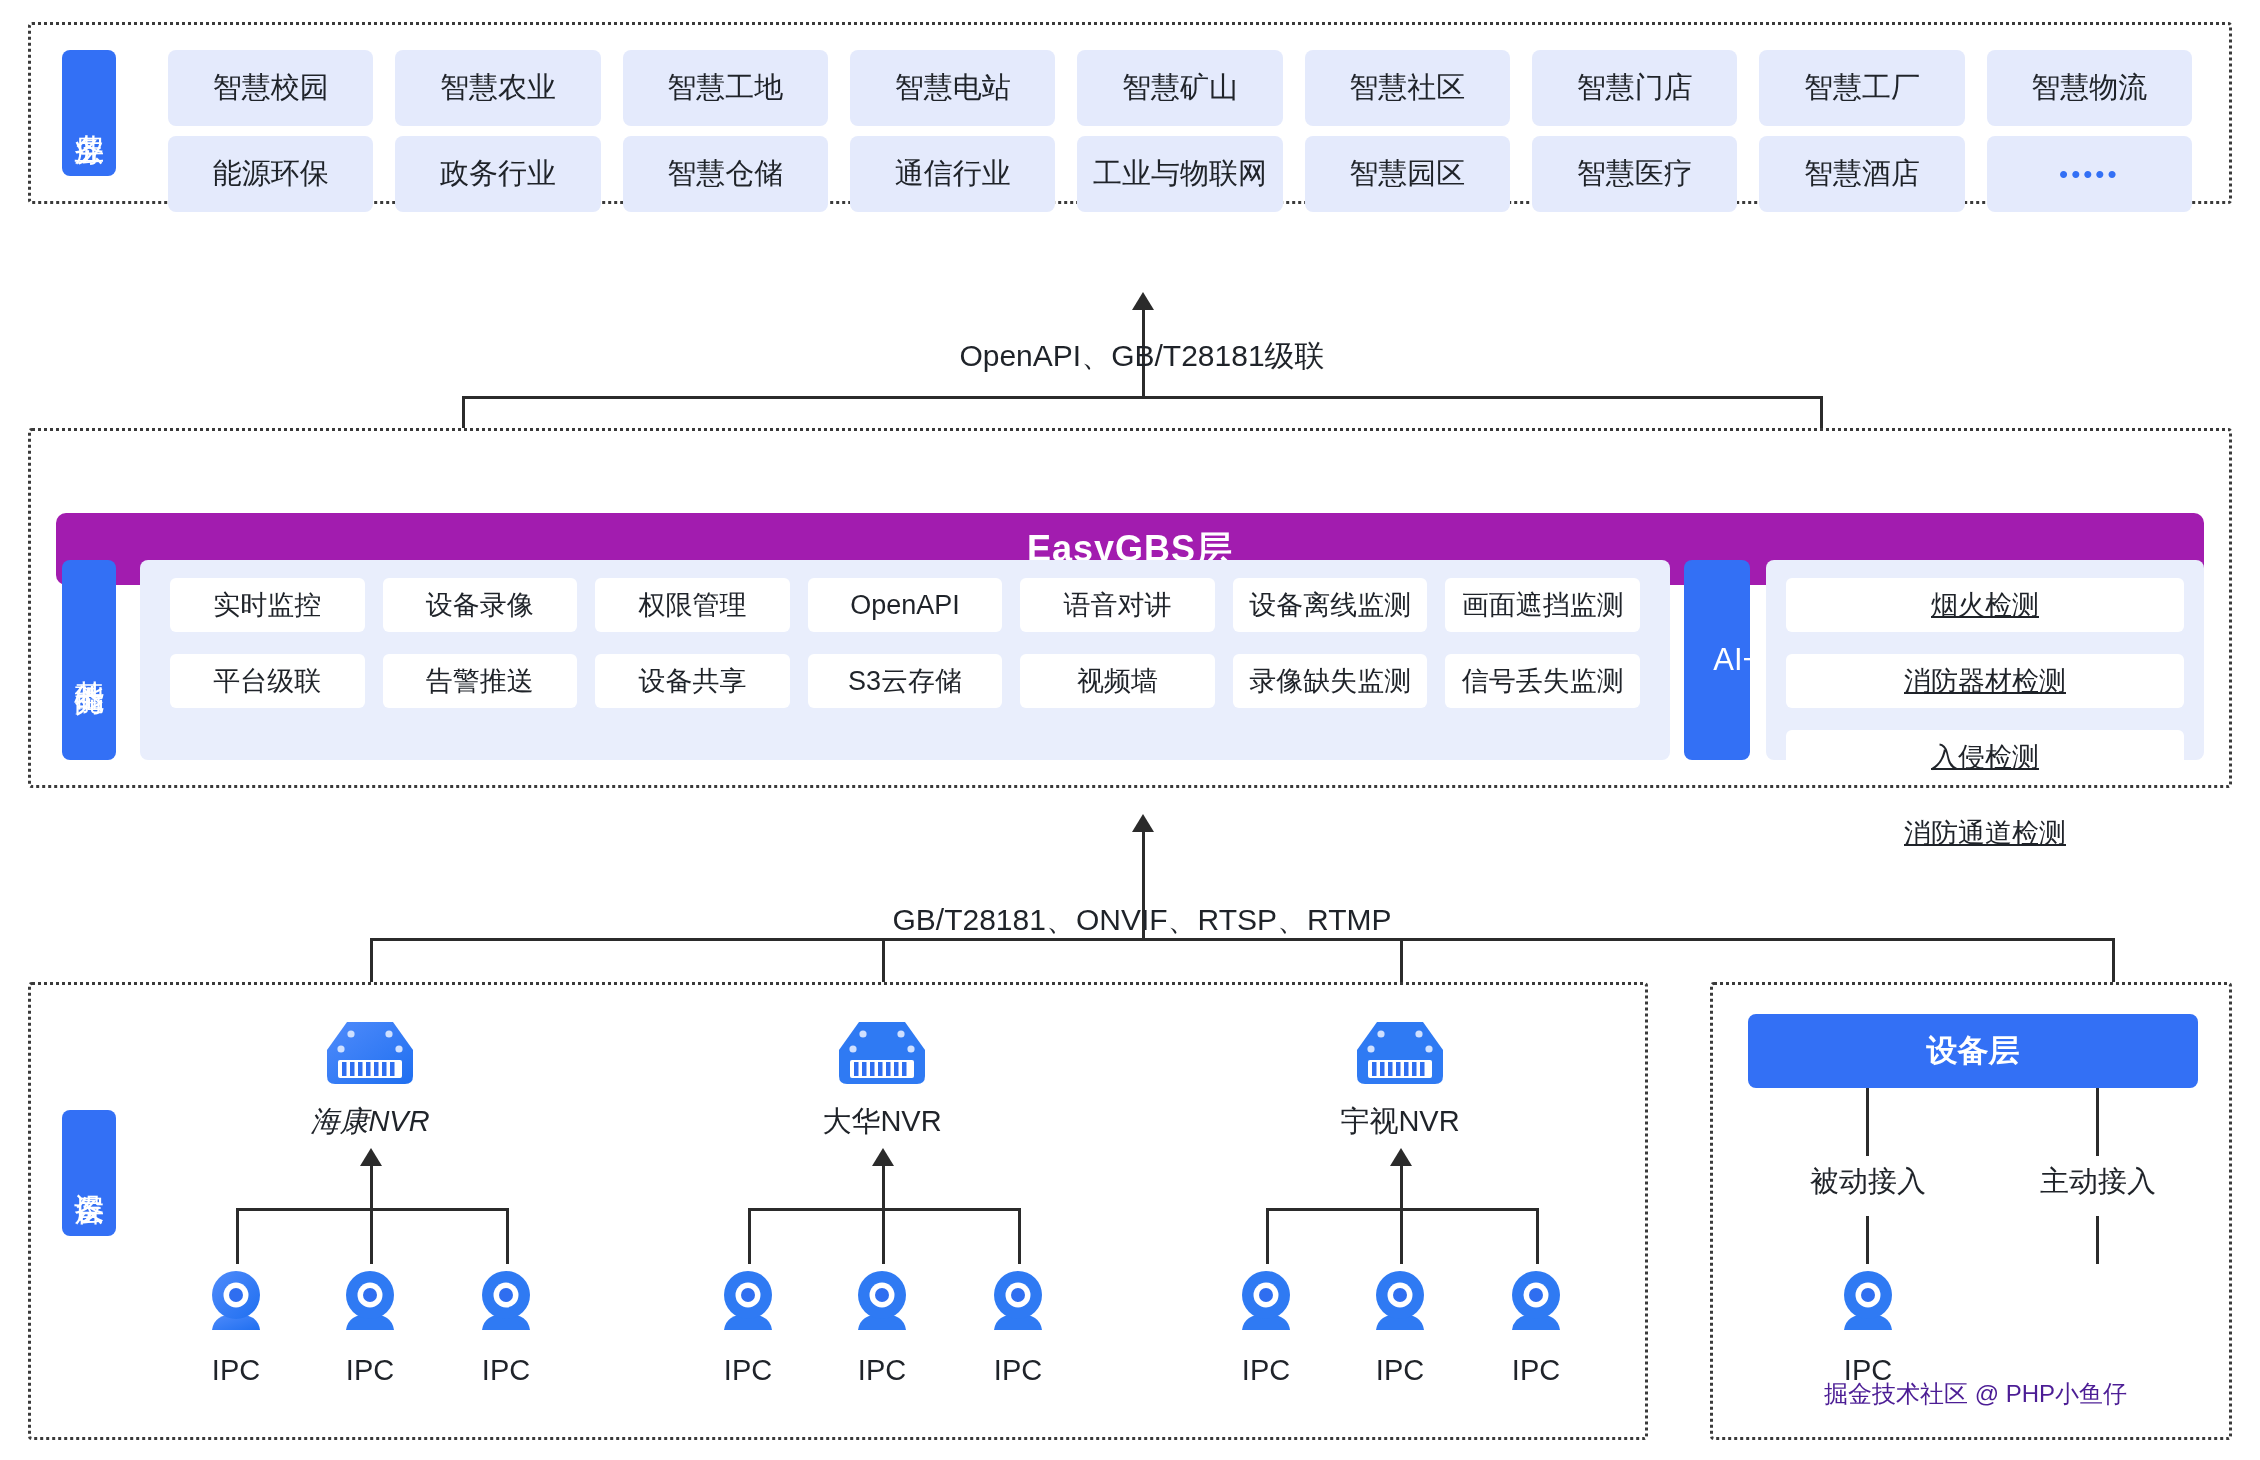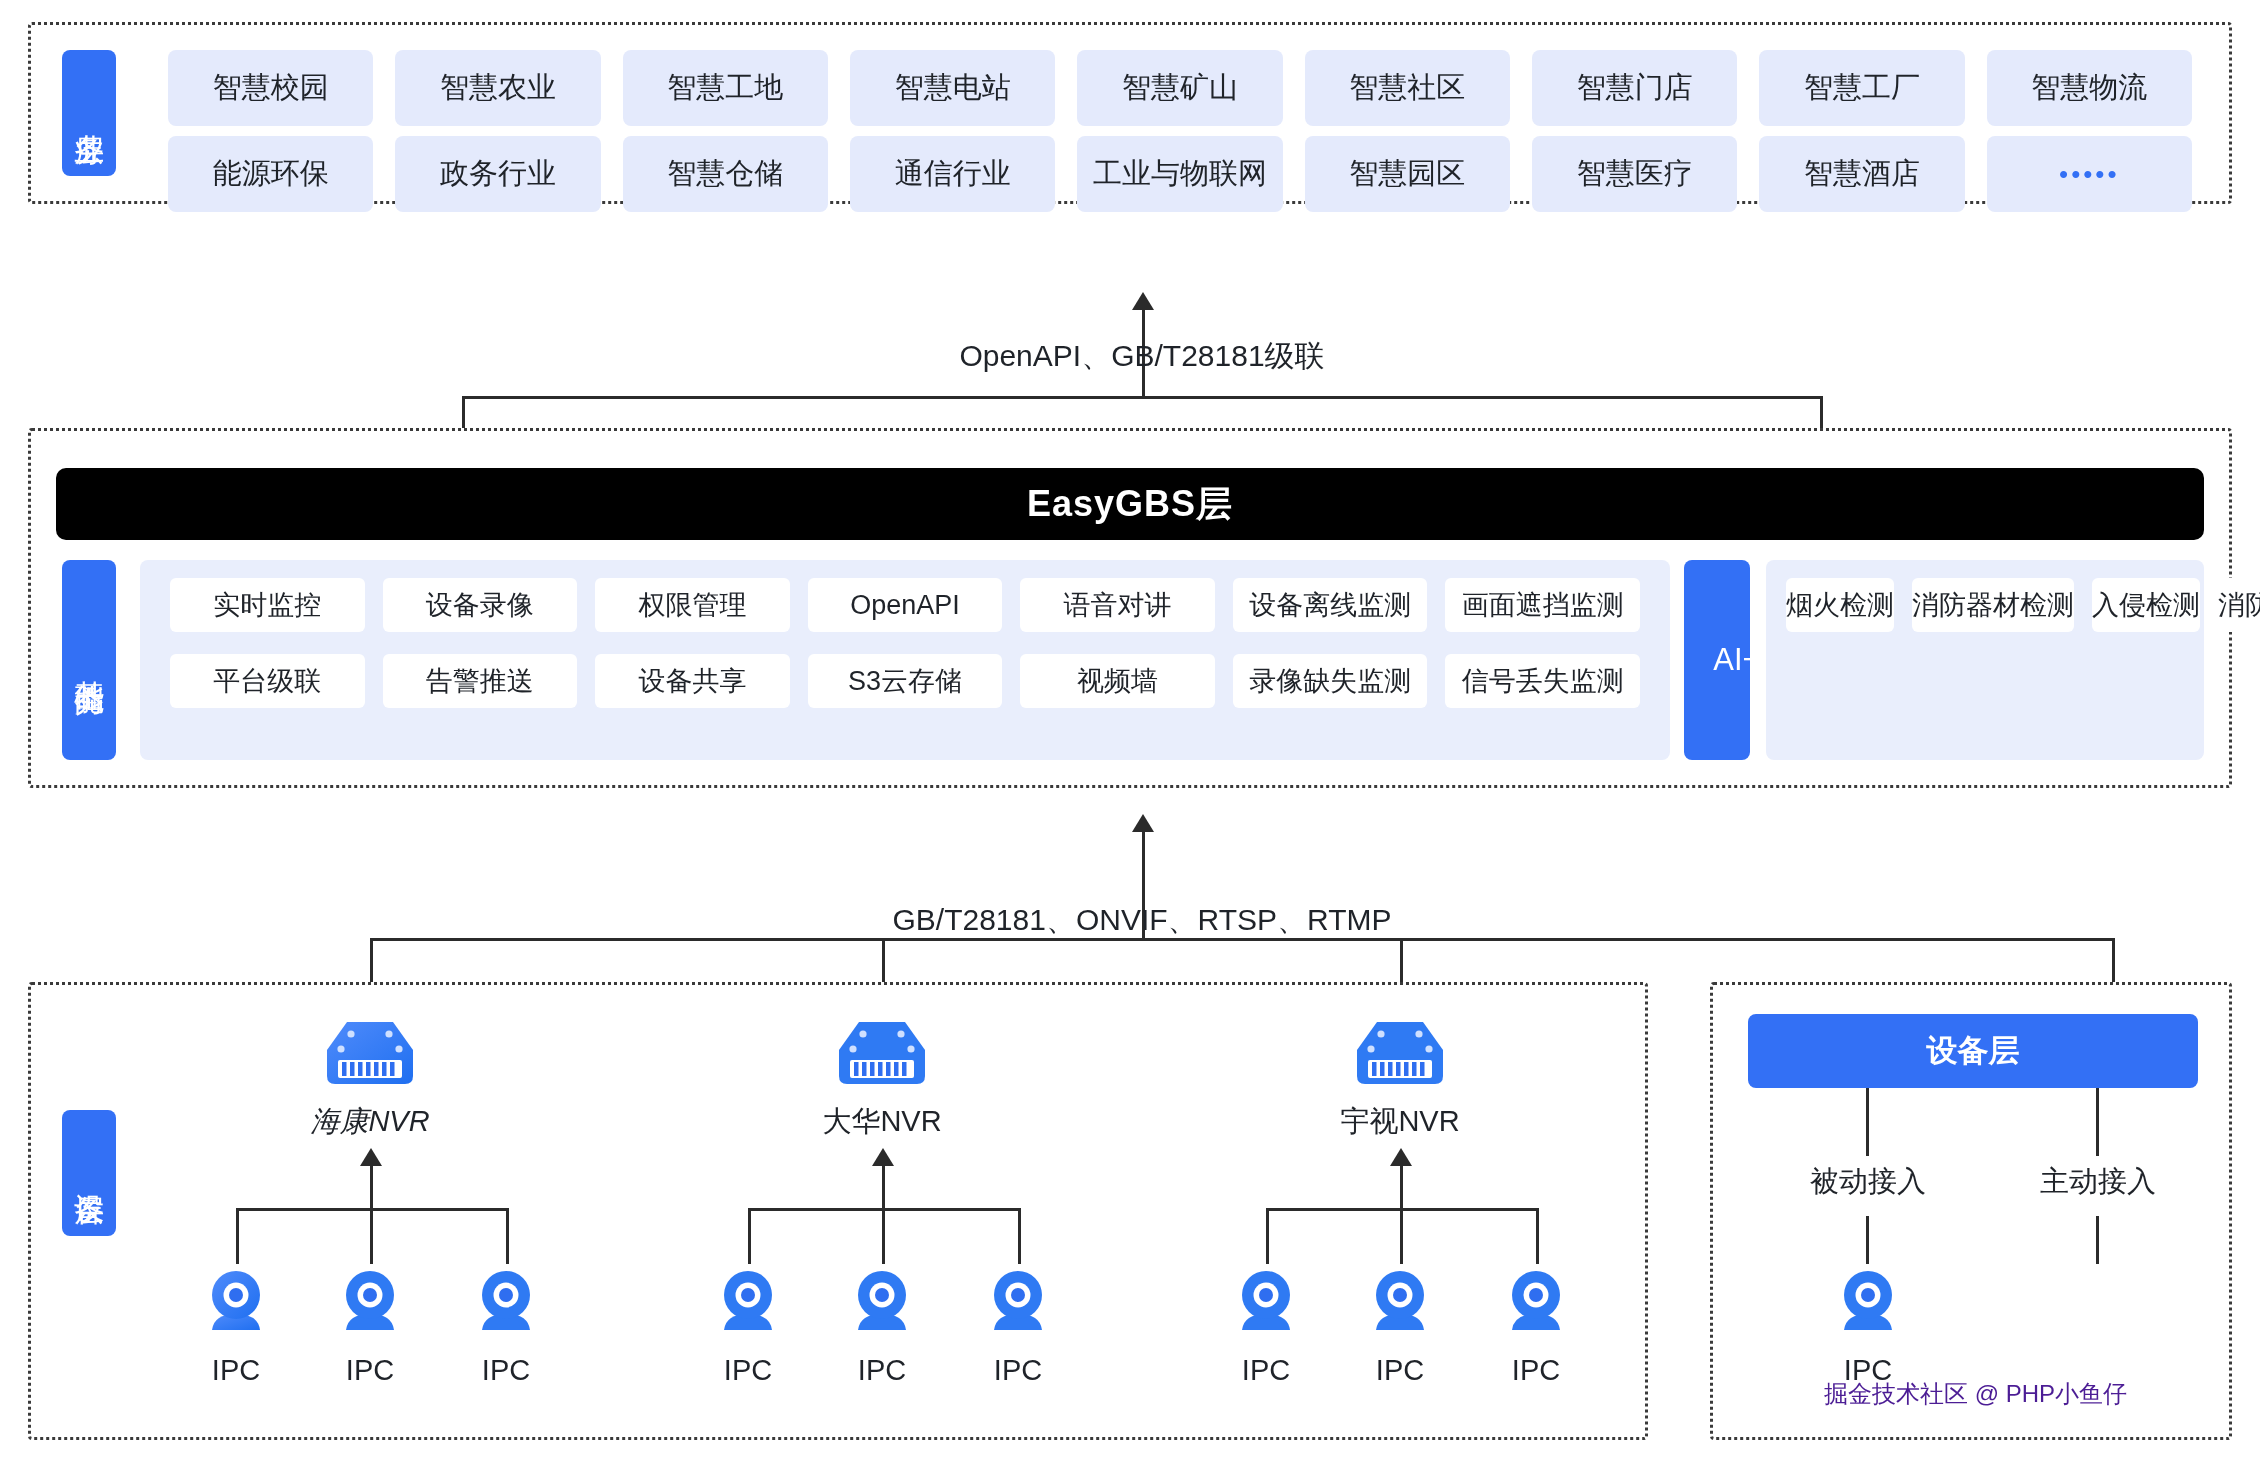--- a/index.html
+++ b/index.html
@@ -58,29 +58,30 @@
     display: grid;
     grid-template-columns: repeat(9, 1fr);
     grid-auto-rows: 60px;
     column-gap: 22px;
     row-gap: 26px;
   }
 
   
   .gbs-bar {
     position: absolute;
-    background: #000000;
+    background: #a21caf;
     border-radius: 10px;
     color: #fff;
     font-size: 36px;
     font-weight: 700;
     letter-spacing: 1px;
     display: flex;
     align-items: center;
     justify-content: center;
+    margin-top: 45px;
   }
 
   
   .cap-panel {
     position: absolute;
     background: #e9eefc;
     border-radius: 8px;
   }
   .cap-grid {
     position: absolute;
@@ -234,21 +235,21 @@
     <div class="cap-box">S3云存储</div>
     <div class="cap-box">视频墙</div>
     <div class="cap-box">录像缺失监测</div>
     <div class="cap-box">信号丢失监测</div>
   </div>
 
   <div class="ai-badge" style="left:1684px; top:560px; width:66px; height:200px;">AI+</div>
 
   <div class="cap-panel" style="left:1766px; top:560px; width:438px; height:200px;"></div>
 
-  <div class="cap-grid" style="left:1786px; top:578px; width:398px; grid-template-columns:repeat(4, 1fr);">
+  <div class="cap-grid" style="left:1786px; top:578px; width:398px; grid-template-columns:repeat(1, 1fr);text-decoration:underline;">
     <div class="cap-box">烟火检测</div>
     <div class="cap-box">消防器材检测</div>
     <div class="cap-box">入侵检测</div>
     <div class="cap-box">消防通道检测</div>
   </div>
 
   <div class="arrow-up" style="left:1132px; top:814px;"></div>
   <div class="line-v" style="left:1142px; top:830px; height:110px;"></div>
   <div class="line-h" style="left:370px; top:938px; width:1742px;"></div>
   <div class="line-v" style="left:370px; top:938px; height:76px;"></div>

